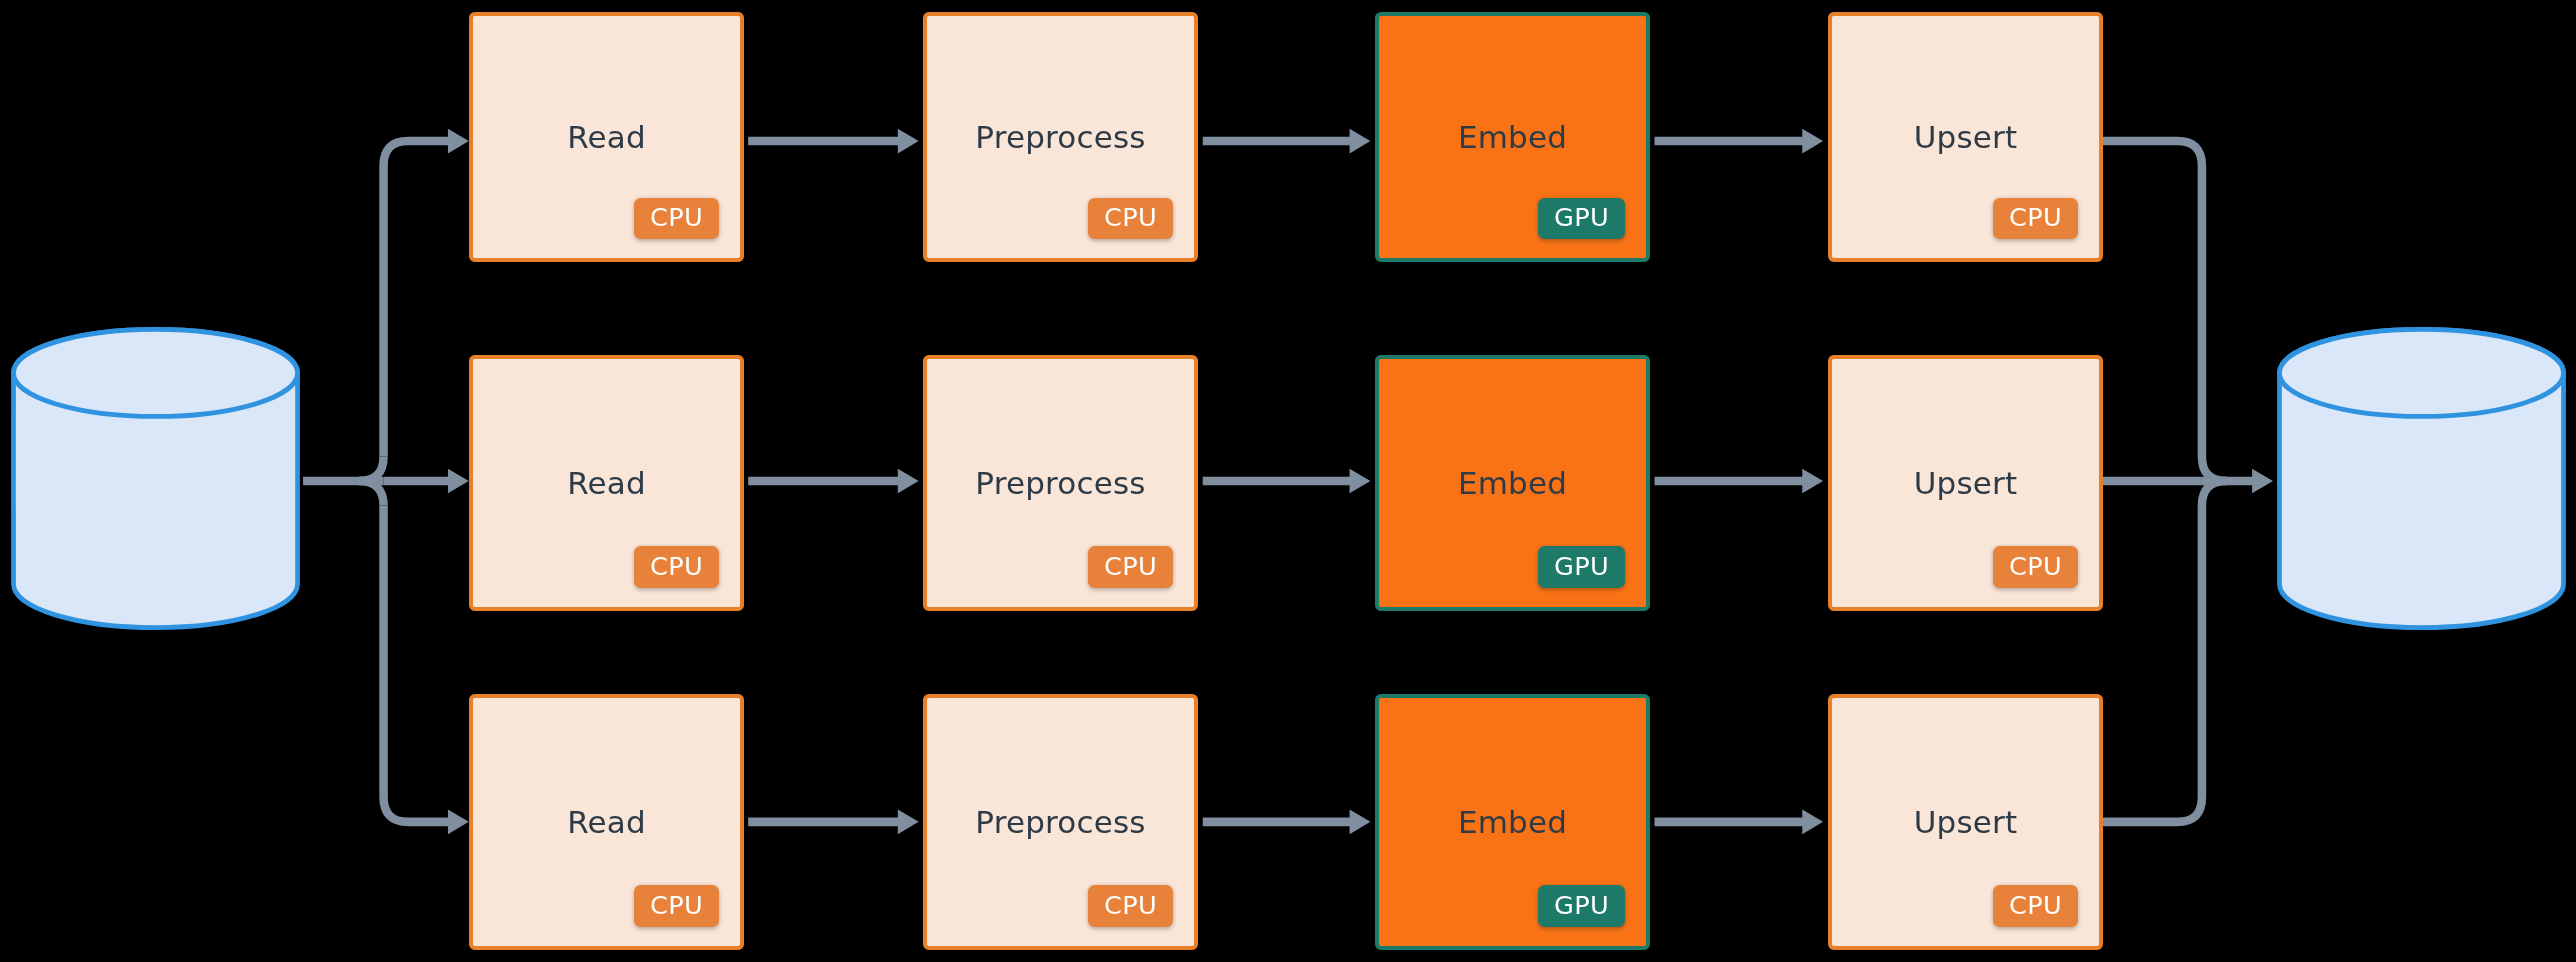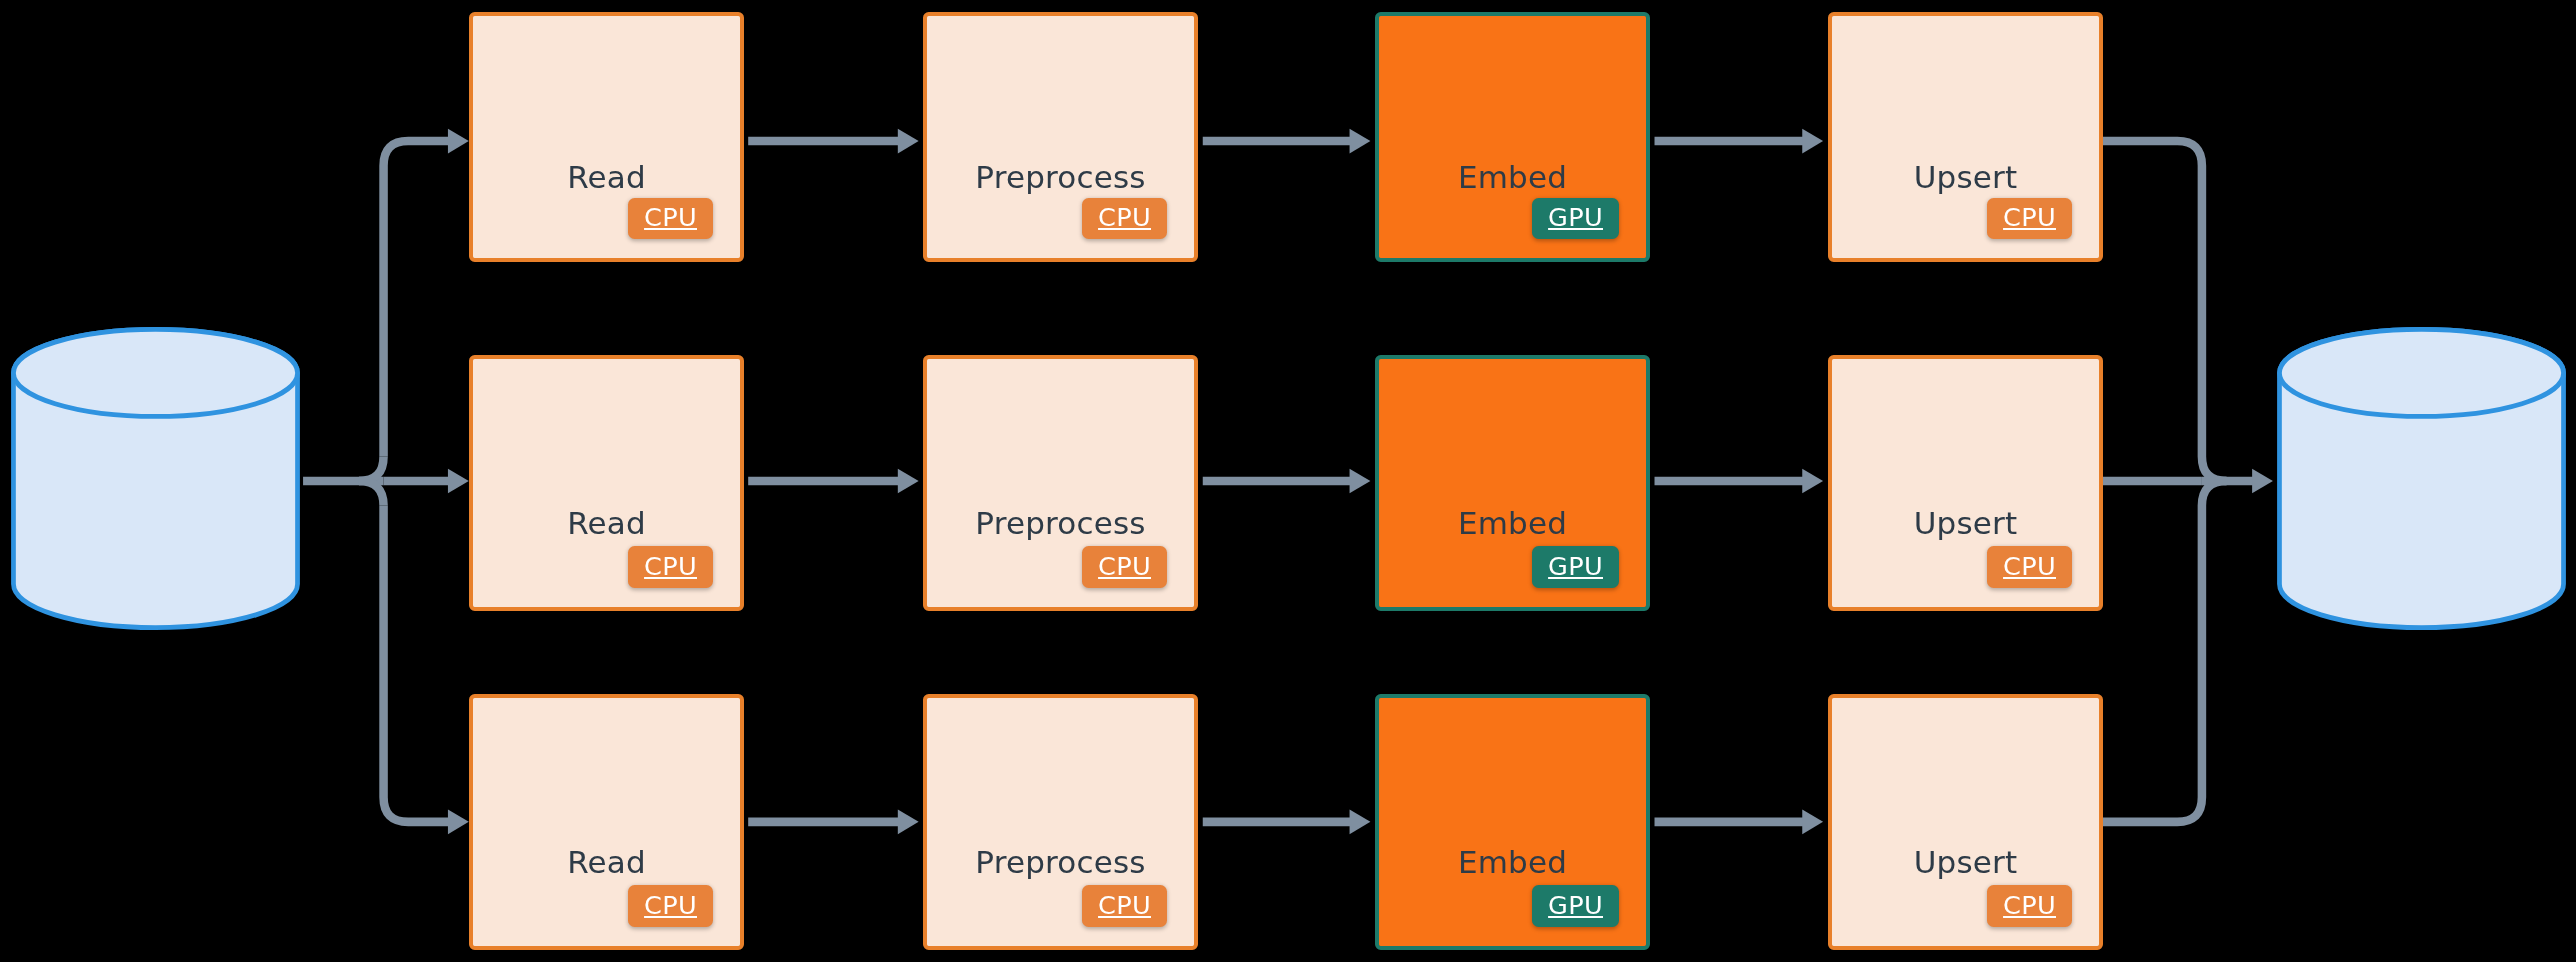--- a/index.html
+++ b/index.html
@@ -56,34 +56,32 @@
     position: absolute;
     left: 0;
     right: 0;
     top: 50%;
     transform: translateY(-50%);
     text-align: center;
     font-size: 31px;
     color: #2e3b47;
     letter-spacing: 0.2px;
     line-height: 1;
-    margin-top: 40px;
   }
   .badge {
     position: absolute;
-    right: 27px;
+    right: 21px;
     bottom: 19px;
     border-radius: 6.6px;
     padding: 7.6px 16px 8.5px 16px;
     font-size: 25.6px;
     line-height: 1;
     color: #ffffff;
     letter-spacing: 0.3px;
     box-shadow: 0 1.9px 4.7px rgba(0,0,0,0.28);
-    text-decoration: underline;
   }
   .badge.cpu-badge { background: #e8823a; }
   .badge.gpu-badge { background: #1d7a69; }
 
   
   .cylinder {
     position: absolute;
   }
   .cyl-text {
     position: absolute;

